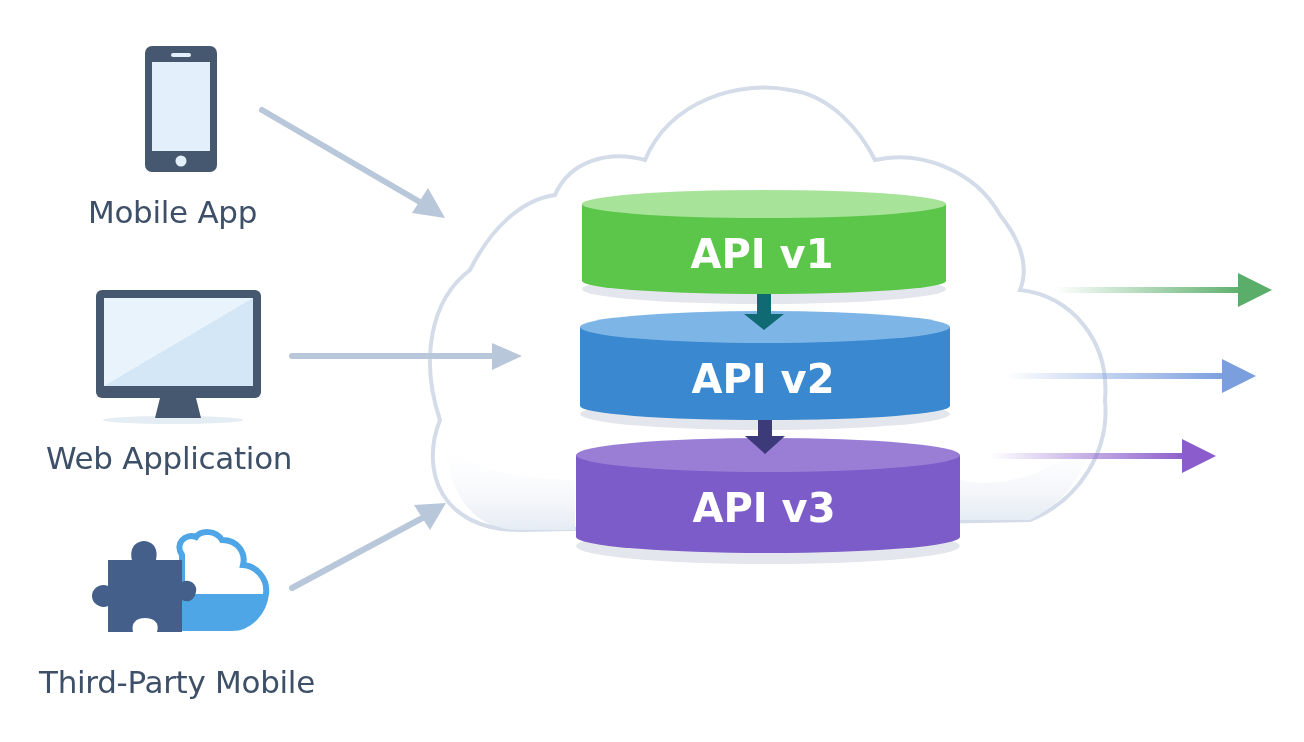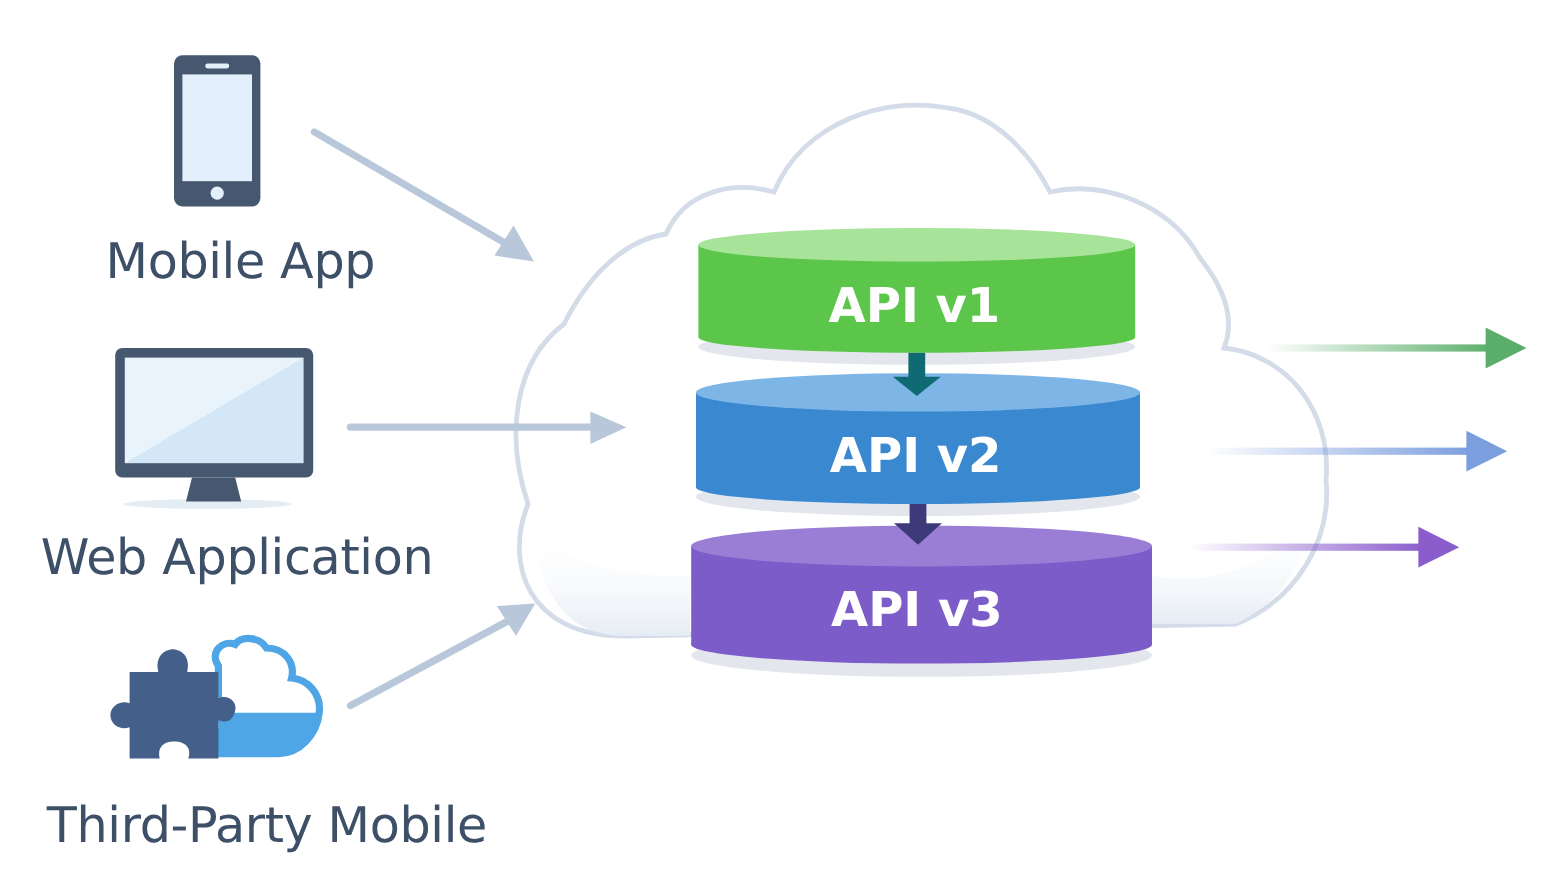--- a/index.html
+++ b/index.html
@@ -1,19 +1,19 @@
 <!DOCTYPE html>
 <html><head>
   <meta charset="utf-8">
   <style>
     html, body { margin: 0; padding: 0; background: #ffffff; }
     body { width: 1304px; height: 742px; position: relative; overflow: hidden;
            font-family: "DejaVu Sans", "Liberation Sans", sans-serif; }
     #stage { position: absolute; left: 0; top: 0; width: 1304px; height: 742px; }
-    .client-label { position: absolute; color: #3d5068; font-size: 41px; white-space: nowrap;
+    .client-label { position: absolute; color: #3d5068; font-size: 31px; white-space: nowrap;
                     font-family: "DejaVu Sans", sans-serif; letter-spacing: -0.3px; }
     .api-label { fill: #ffffff; font-family: "DejaVu Sans", sans-serif; font-weight: bold; font-size: 40px; }
   </style>
 </head>
 <body>
 
 <svg id="stage" viewBox="0 0 1304 742" xmlns="http://www.w3.org/2000/svg">
   <defs>
     <linearGradient id="gOut1" x1="0" x2="1" y1="0" y2="0">
       <stop offset="0" stop-color="#5aae6a" stop-opacity="0"></stop>
@@ -141,14 +141,14 @@
   <g>
     <g>
       <path d="M182,555 C174,543 186,533 196,537 C201,530 216,530 222,540 C238,540 246,553 243,565 C256,566 268,578 266,594 C264,612 250,628 232,628 L182,628 L182,610 C188,614 196,605 190,600 L182,600 Z" fill="#ffffff" stroke="#4fa6e6" stroke-width="6"></path>
       <path d="M182,600 L182,628 L232,628 C250,628 264,612 266,594 L182,594 Z" fill="#4fa6e6"></path>
       <path d="M108,560 L132,560 C130,552 132,542 144,541 C156,542 158,552 156,560 L182,560 L182,582 C190,578 198,585 196,592 C194,601 188,603 182,600 L182,632 L157,632 C160,623 154,618 145,618 C136,618 131,623 133,632 L108,632 L108,606 C101,609 92,604 92,596 C92,588 101,583 108,586 Z" fill="#44608a"></path>
     </g>
   </g>
 </svg>
 
 <div class="client-label" style="left:88px; top:194px;">Mobile App</div>
-<div class="client-label" style="left:34px; top:440px;">Web Application</div>
+<div class="client-label" style="left:46px; top:440px;">Web Application</div>
 <div class="client-label" style="left:39px; top:664px;">Third-Party Mobile</div>
 
 </body></html>

